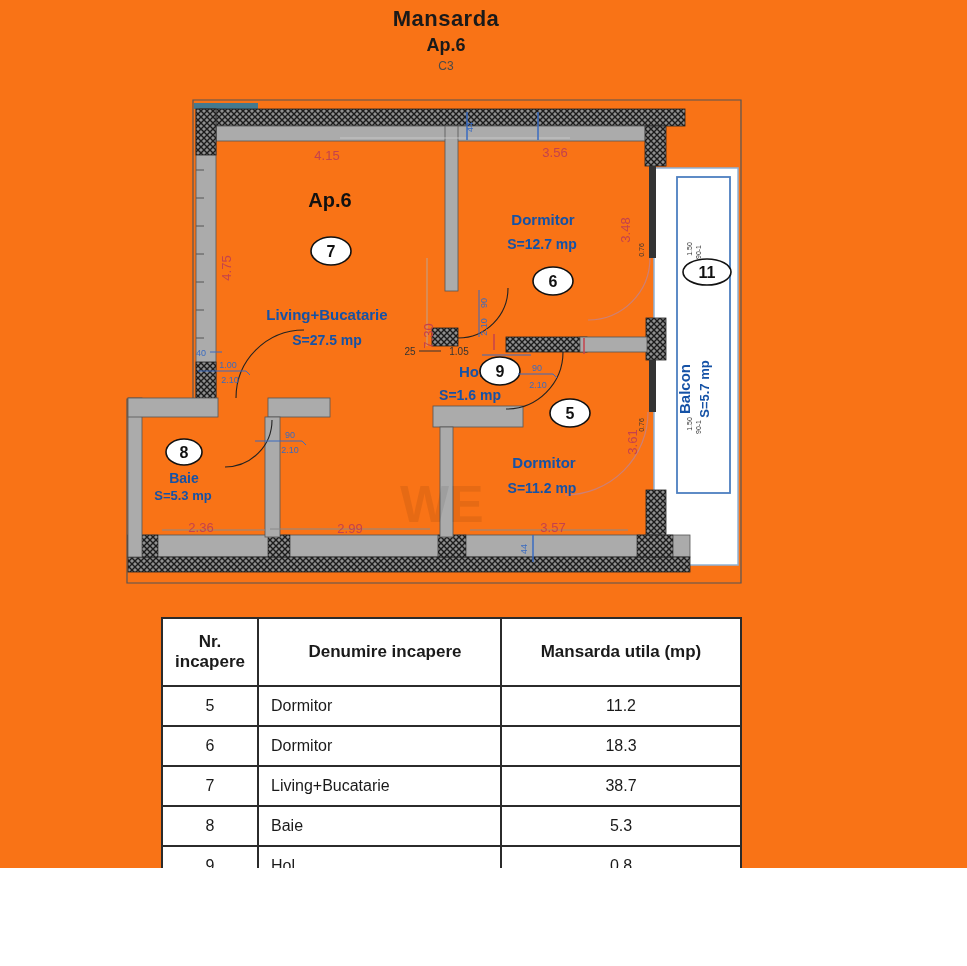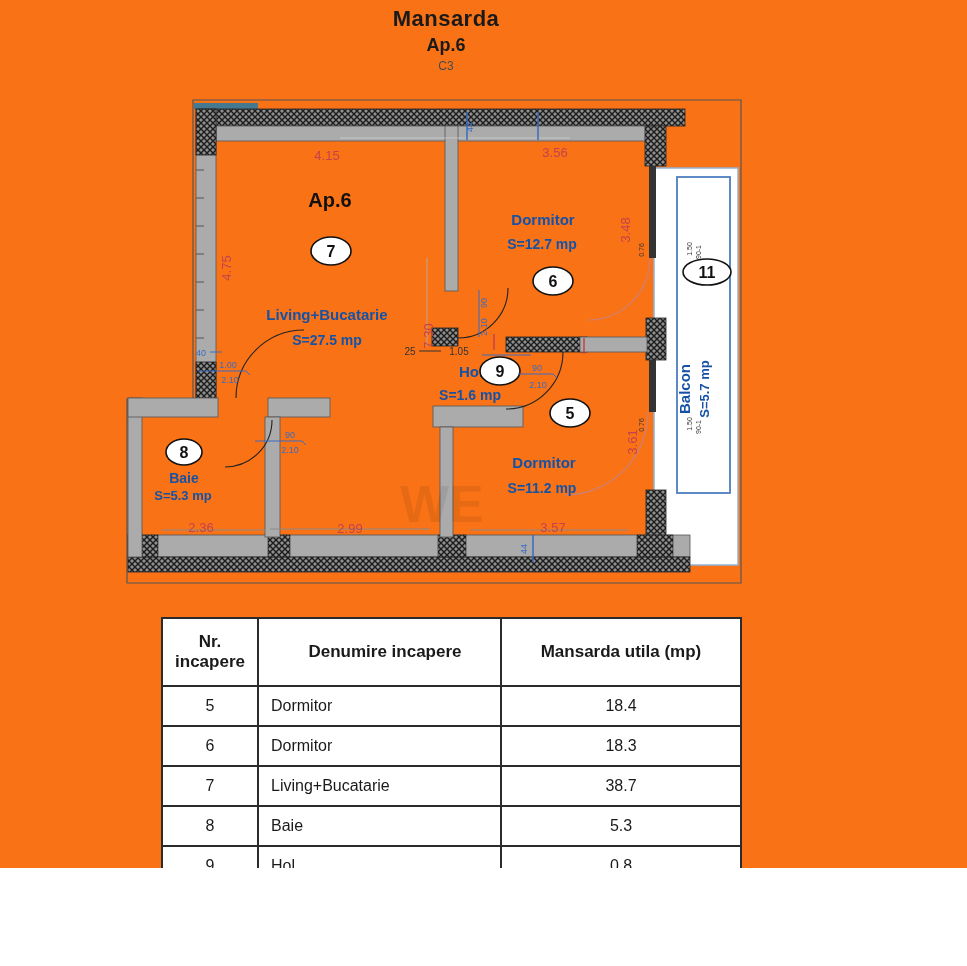--- a/index.html
+++ b/index.html
@@ -231,21 +231,21 @@
       <th class="c-nr">
         <div>Nr.</div>
         <div>incapere</div>
       </th>
       <th class="c-name" style="text-align:center;">Denumire incapere</th>
       <th class="c-area">Mansarda utila (mp)</th>
     </tr>
     <tr>
       <td class="c-nr">5</td>
       <td class="c-name">Dormitor</td>
-      <td class="c-area">18.4</td>
+      <td class="c-area">11.2</td>
     </tr>
     <tr>
       <td class="c-nr">6</td>
       <td class="c-name">Dormitor</td>
       <td class="c-area">18.3</td>
     </tr>
     <tr>
       <td class="c-nr">7</td>
       <td class="c-name">Living+Bucatarie</td>
       <td class="c-area">38.7</td>

